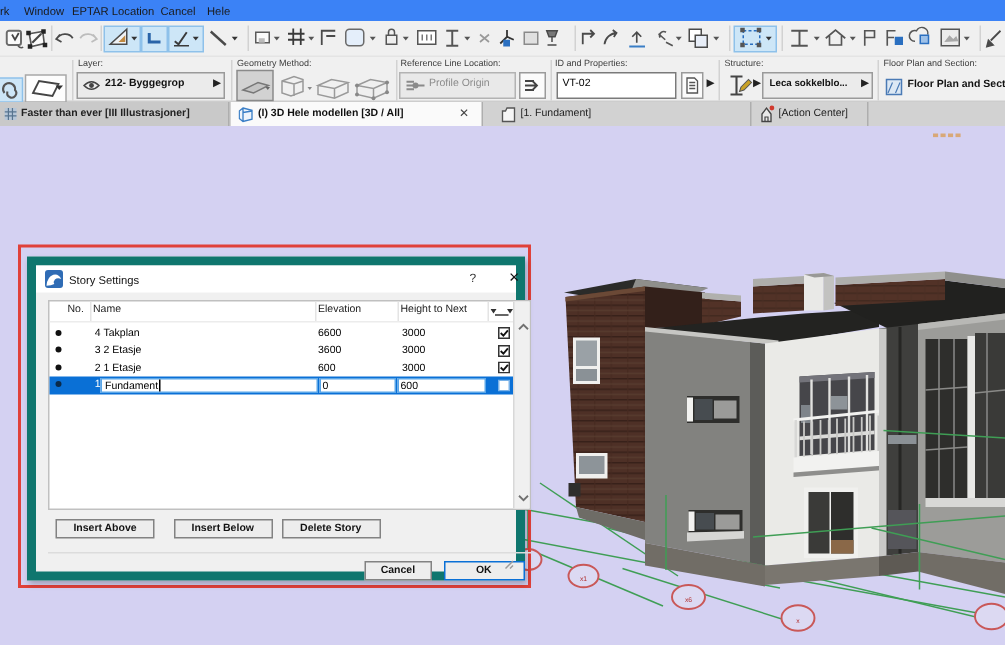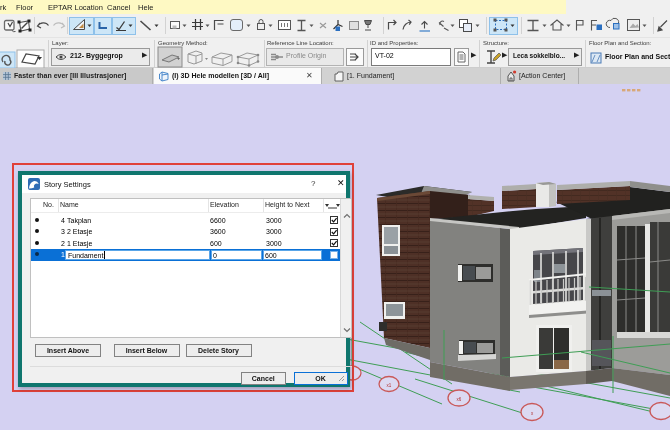--- a/index.html
+++ b/index.html
@@ -1,50 +1,50 @@
 <!DOCTYPE html>
 <html><head><meta charset="utf-8"><style>
 *{margin:0;padding:0;box-sizing:border-box}
 html,body{width:670px;height:430px;overflow:hidden;font-family:"Liberation Sans",sans-serif;background:#f0f0f0}
 #app{position:absolute;top:0;left:0;width:670px;height:430px}
 .abs{position:absolute}
 
-#menubar{position:absolute;top:0;left:0;width:566px;height:14px;background:#fef9c3;font-size:7.5px;color:#1a1a1a}
+#menubar{position:absolute;top:0;left:0;width:670px;height:14px;background:#3b82f6;font-size:7.5px;color:#1a1a1a}
 #menubar span{position:absolute;top:3px}
 
 #toolbar{position:absolute;top:14px;left:0;width:670px;height:23px;background:#f0f0f0}
 
 #infobox{position:absolute;top:37px;left:0;width:670px;height:31px;background:#f0f0f0;border-bottom:1px solid #cdcdcd;border-top:1px solid #e4e4e4}
 .lbl{position:absolute;top:2px;font-size:6px;color:#3c3c3c}
 .vsep{position:absolute;top:2px;height:27px;width:1px;background:#d2d2d2}
 
 #tabbar{position:absolute;top:68px;left:0;width:670px;height:16px;background:#d2d2d2;font-size:7px;color:#1c1c1c}
 
 #canvas{position:absolute;top:84px;left:0;width:670px;height:346px;background:#d4d1f2}
 
 #redbox{position:absolute;left:12px;top:163px;width:342px;height:229px;border:2px solid #e0413a}
-#dlg{position:absolute;left:18px;top:171px;width:332px;height:216px;background:#f0f0f0;border:4px solid #0f766e;box-shadow:1px 2px 4px rgba(0,0,0,0.25)}
+#dlg{position:absolute;left:18px;top:171px;width:332px;height:216px;background:#f0f0f0;border:6px solid #0f766e;box-shadow:1px 2px 4px rgba(0,0,0,0.25)}
 #dlgtitle{position:absolute;left:0;top:0;width:100%;height:18px;background:#ffffff}
 #dlgtitle .t{position:absolute;left:22px;top:5px;font-size:7.5px;color:#111}
 #dlgtitle .q{position:absolute;left:289px;top:4px;font-size:8px;color:#333}
 #dlgtitle .x{position:absolute;left:315px;top:3px;font-size:9px;color:#111}
 #tbl{position:absolute;left:8px;top:23px;width:322px;height:140px;background:#fff;border:1px solid #c0c0c0;font-size:7px;color:#000}
 .hdr{position:absolute;top:2px;color:#222}
 .cell{position:absolute;height:9px;line-height:9px}
 .num{text-align:right;width:16px}
 .bullet{position:absolute;width:4px;height:4px;border-radius:50%;background:#111}
 #scroll{position:absolute;right:0;top:0;width:11px;height:138px;background:#f0f0f0;border-left:1px solid #d8d8d8}
 .btn{position:absolute;height:13px;background:#ededed;border:1px solid #828282;font-size:7px;font-weight:bold;color:#111;text-align:center;line-height:12px}
 </style></head>
 <body>
 <div id="app">
 
 <div id="menubar">
   <span style="left:0px">rk</span>
-  <span style="left:16px">Floor</span>
+  <span style="left:16px">Window</span>
   <span style="left:48px">EPTAR Location</span>
   <span style="left:107px">Cancel</span>
   <span style="left:138px">Hele</span>
 </div>
 
 <div id="toolbar">
 <svg width="670" height="23" viewBox="0 0 670 23">
 
   <g fill="none" stroke="#6a6a6a" stroke-width="1.3">
     <rect x="4.5" y="6.5" width="9.5" height="9.5" rx="1.5" fill="#fafafa"></rect>

